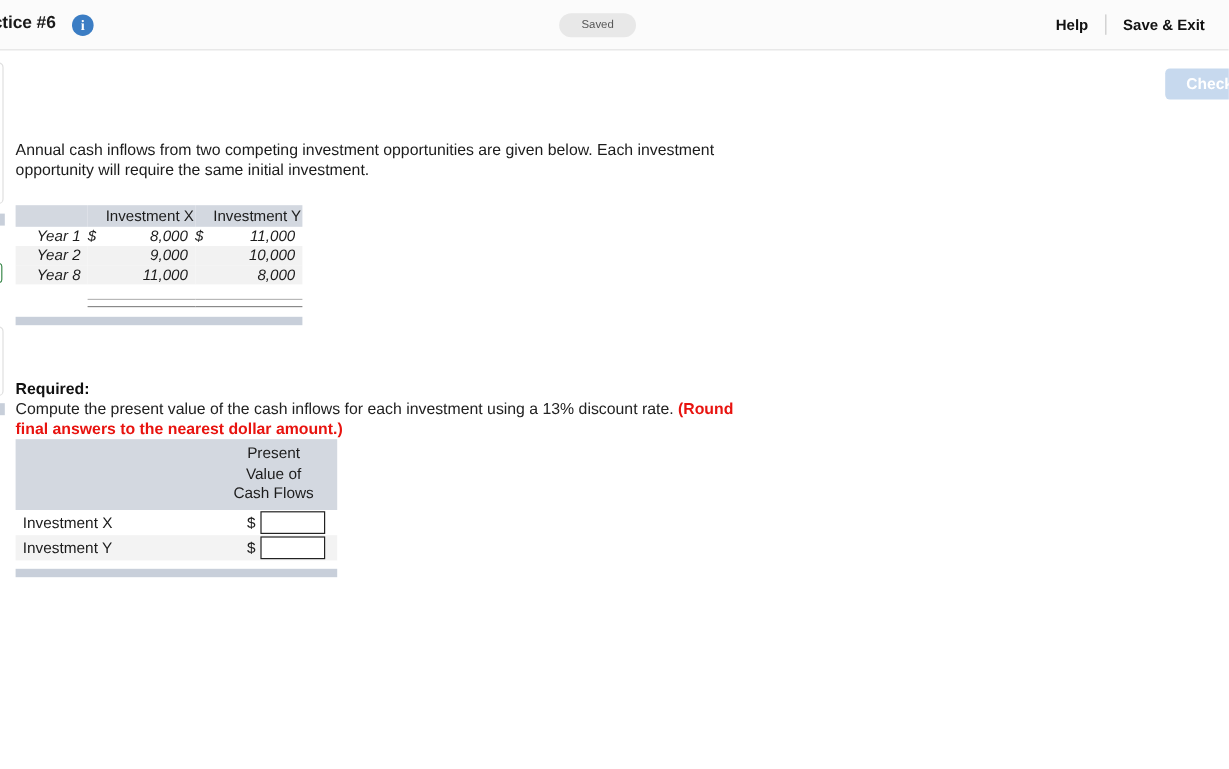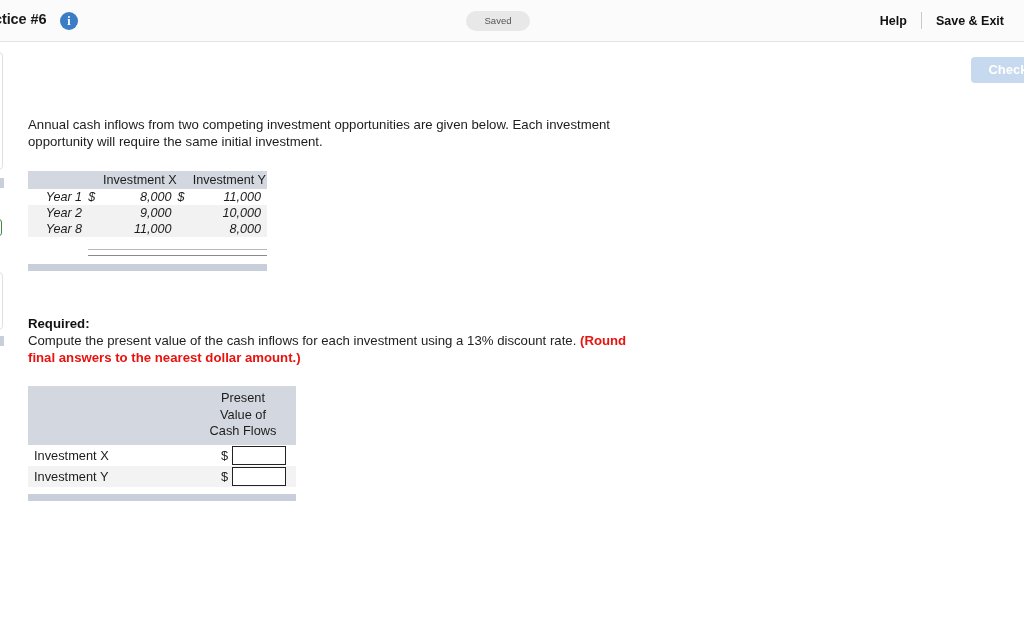--- a/index.html
+++ b/index.html
@@ -128,21 +128,21 @@
     position: absolute;
     left: 0px;
     width: 4px;
     height: 10px;
     background: #c8cfda;
   }
 
   
   .content {
     position: absolute;
-    left: 28px;
+    left: 13px;
     top: 116px;
     width: 620px;
   }
   .qtext {
     font-size: 13.2px;
     line-height: 17px;
     color: #1c1c1c;
     width: 592px;
   }
 
@@ -195,21 +195,21 @@
   .required {
     margin-top: 44px;
     font-size: 13.2px;
     line-height: 17px;
     width: 600px;
   }
   .required-head { font-weight: bold; color: #111111; }
   .red { color: #e8130f; font-weight: bold; }
 
   
-  .ans-wrap { margin-top: 20px; }
+  .ans-wrap { }
   .ans-table {
     width: 268px;
     border-collapse: collapse;
     font-size: 12.8px;
     color: #1c1c1c;
   }
   .ans-table th {
     background: #d3d8e0;
     font-weight: normal;
     text-align: center;

